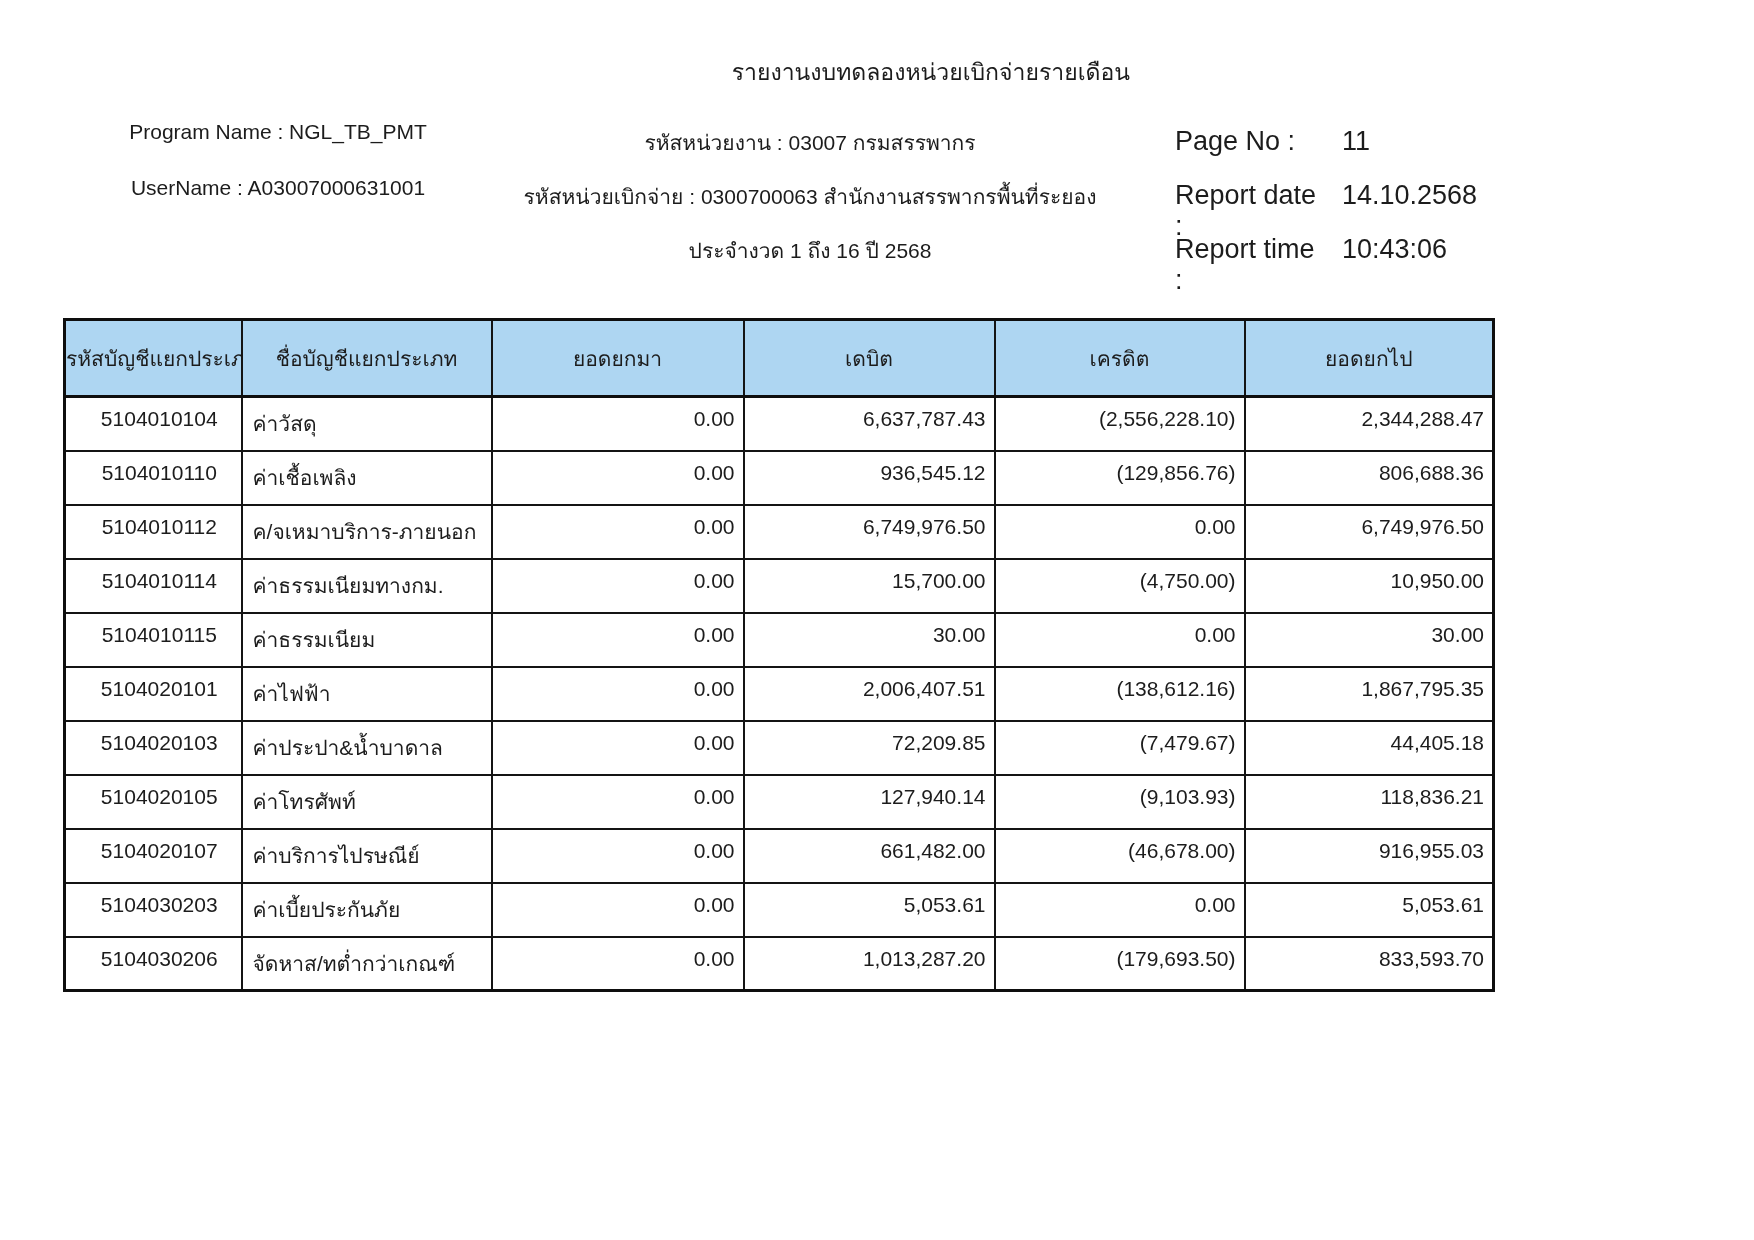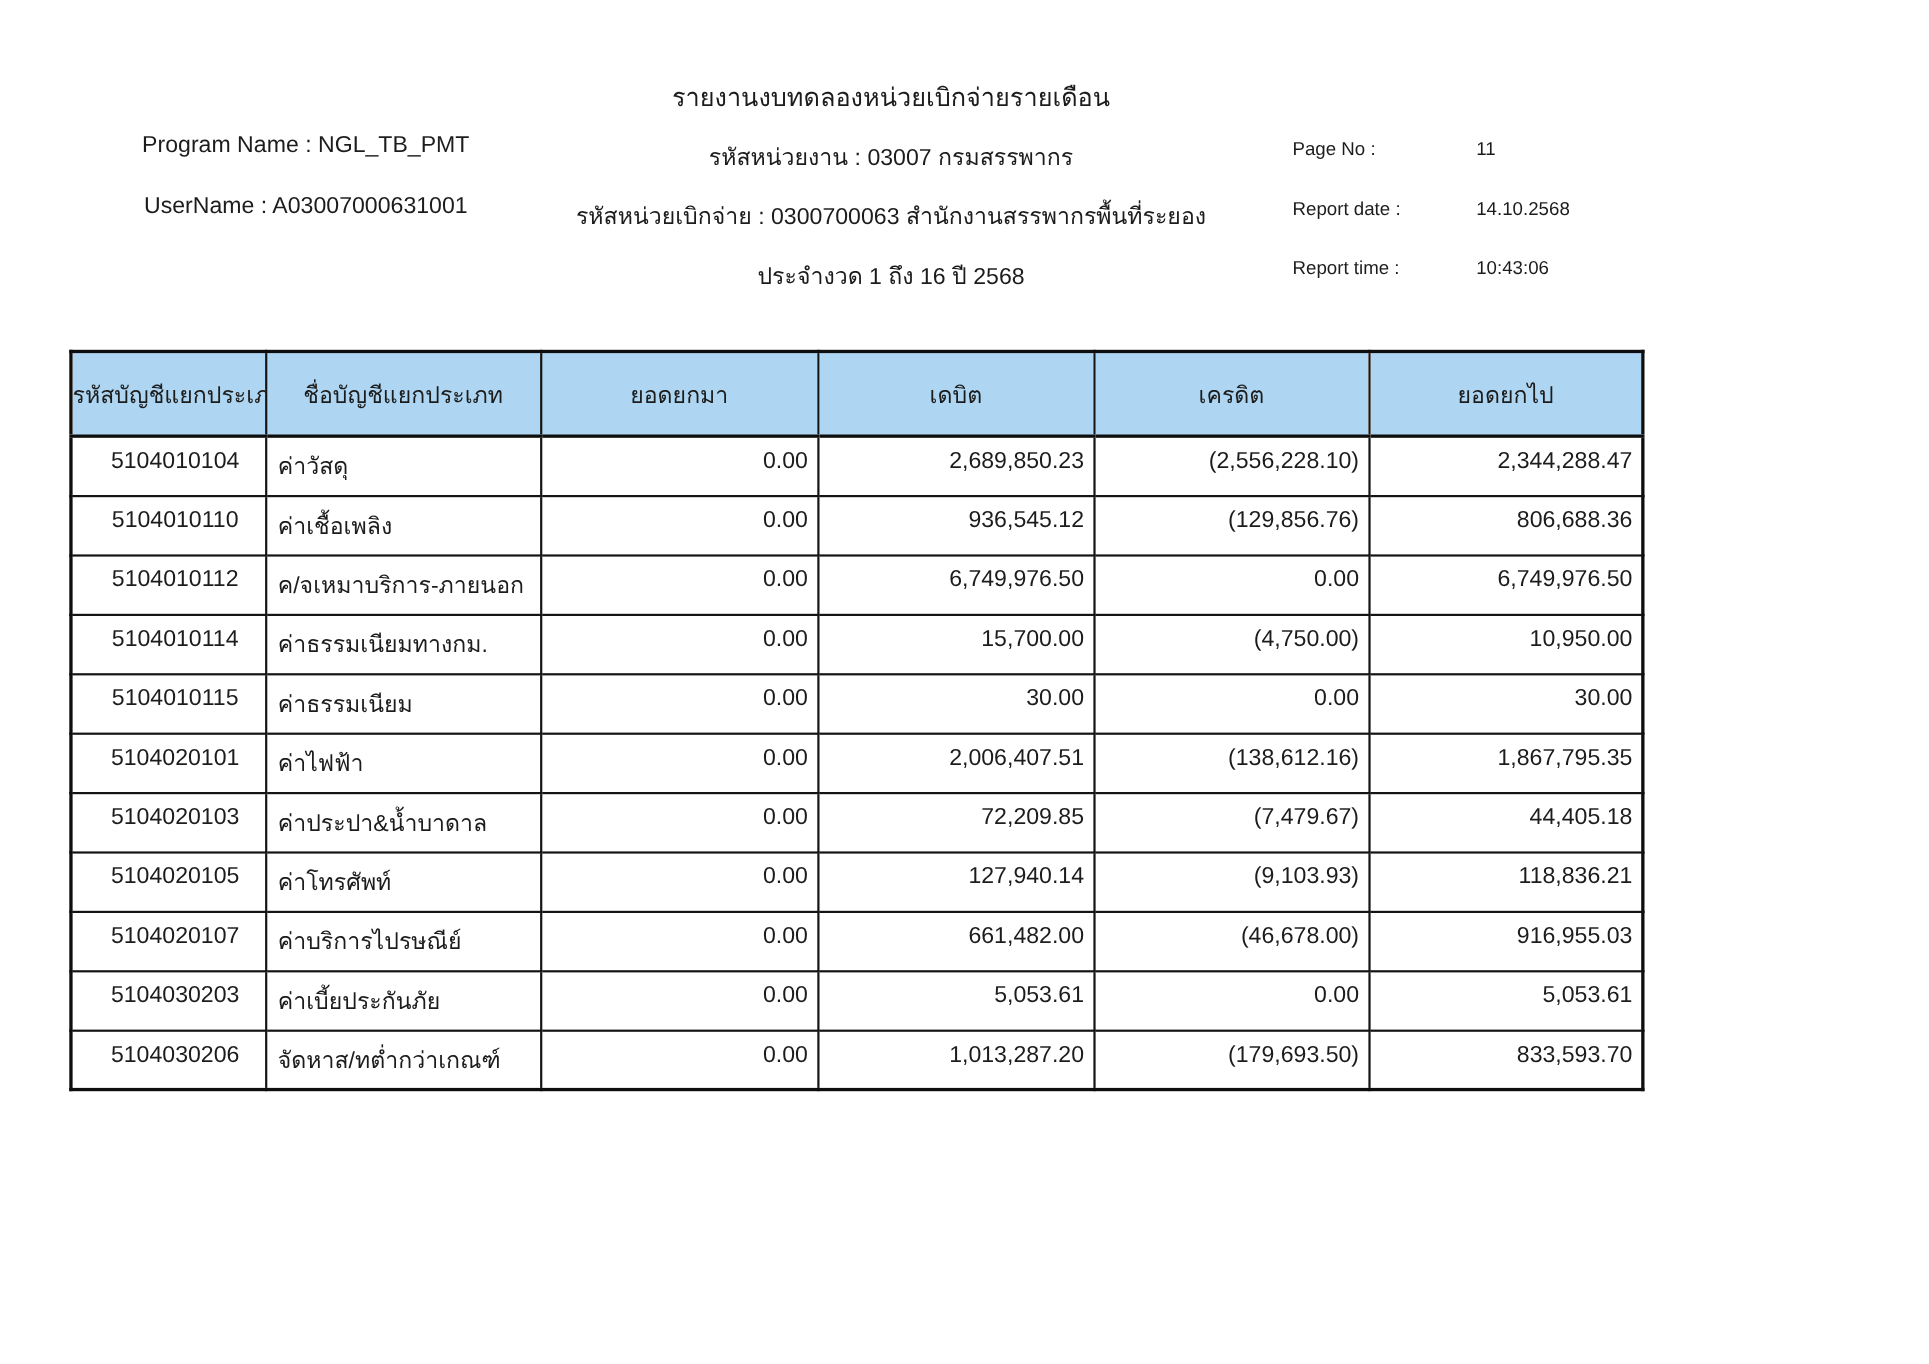--- a/index.html
+++ b/index.html
@@ -8,30 +8,30 @@
     position: relative;
     background: #ffffff;
     font-family: "Liberation Sans", sans-serif;
     color: #1c1c1c;
     overflow: hidden;
   }
   .abs { position: absolute; }
 
   
   .doc-title {
-    left: 490px; top: 70px; width: 640px;
-    text-align: center;
+    left: 490px; top: 54px; width: 640px;
+    text-align: right;
     font-size: 23px;
   }
   .left-block { left: 68px; top: 120px; width: 420px; }
   .left-line { height: 56px; font-size: 21px; text-align: center; }
   .center-block { left: 490px; top: 126px; width: 640px; text-align: center; }
   .center-line { height: 54px; font-size: 21px; }
   .right-block { left: 1175px; top: 126px; width: 420px; }
-  .right-line { display: flex; height: 54px; font-size: 17px; }
+  .right-line { display: flex; height: 54px; font-size: 27px; }
   .right-label { width: 143px; flex: 0 0 143px; }
   .right-value { padding-left: 0px; margin-left: 24px; }
 
   
   :root { --hdr-bg: #aed6f2; }
   .report-table {
     position: absolute;
     left: 63px; top: 318px;
     width: 1429px;
     border-collapse: collapse;
@@ -113,21 +113,21 @@
         <th>เดบิต</th>
         <th>เครดิต</th>
         <th>ยอดยกไป</th>
       </tr>
     </thead>
   <tbody>
       <tr>
         <td class="c0">5104010104</td>
         <td class="c1">ค่าวัสดุ</td>
         <td class="c2">0.00</td>
-        <td class="c3">2,689,850.23</td>
+        <td class="c3">6,637,787.43</td>
         <td class="c4">(2,556,228.10)</td>
         <td class="c5">2,344,288.47</td>
       </tr>
       <tr>
         <td class="c0">5104010110</td>
         <td class="c1">ค่าเชื้อเพลิง</td>
         <td class="c2">0.00</td>
         <td class="c3">936,545.12</td>
         <td class="c4">(129,856.76)</td>
         <td class="c5">806,688.36</td>

